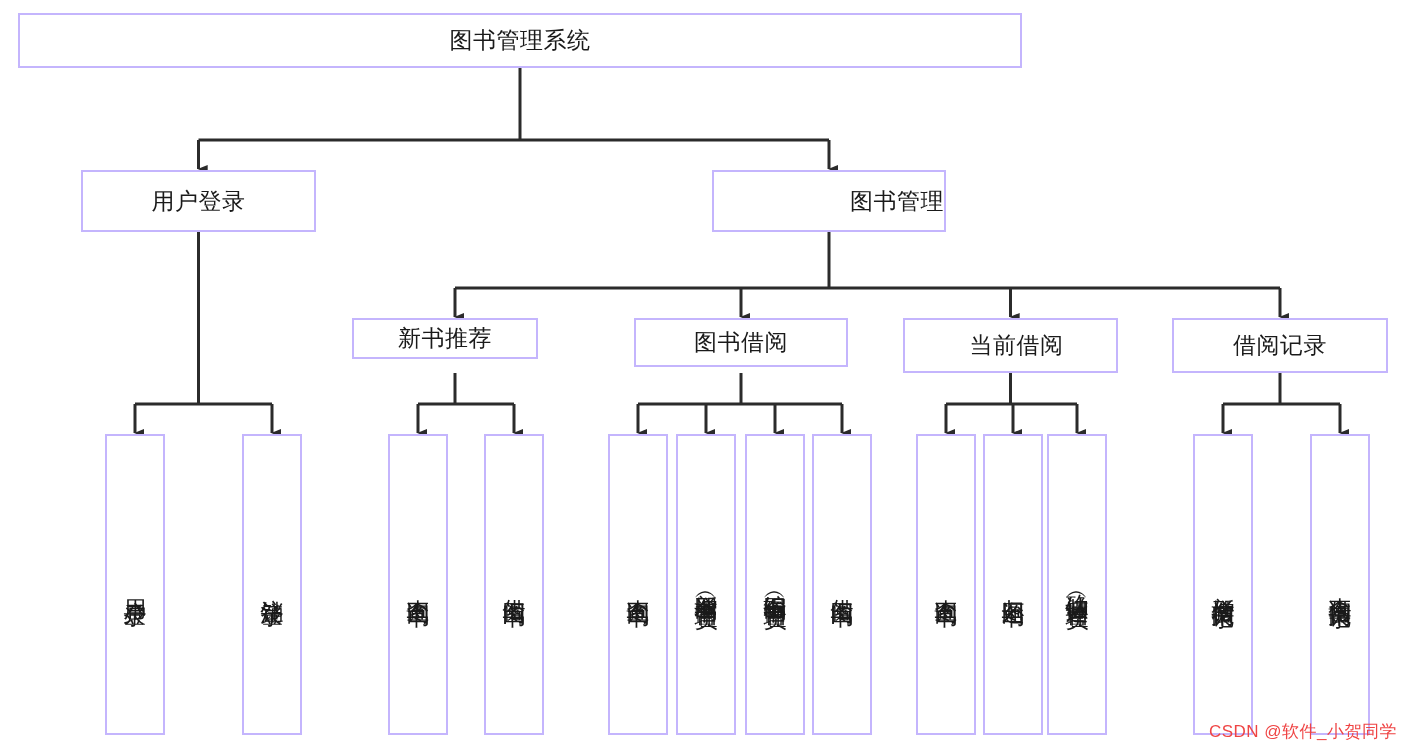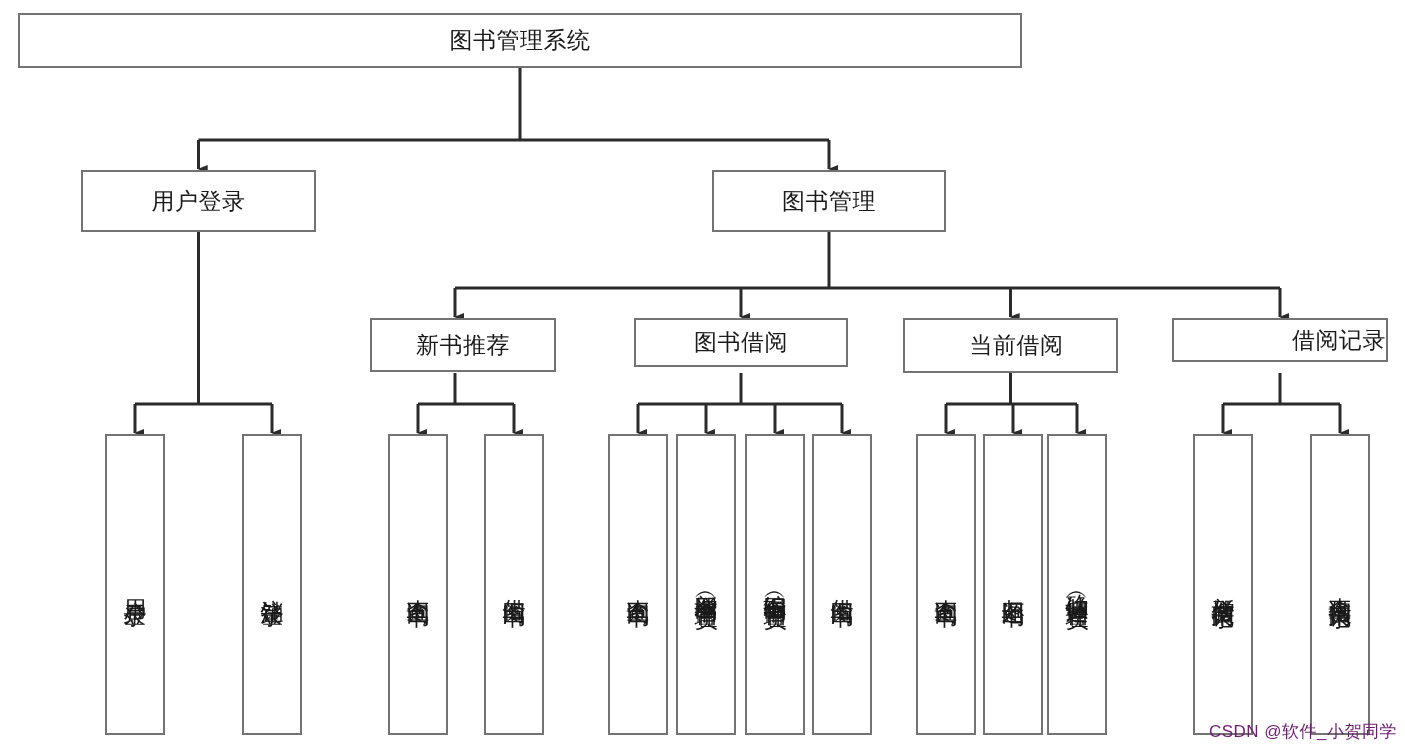--- a/index.html
+++ b/index.html
@@ -20,21 +20,21 @@
   #diagram-svg {
     position: absolute;
     left: 0;
     top: 0;
     width: 1405px;
     height: 747px;
   }
   .node {
     position: absolute;
     box-sizing: border-box;
-    border: 2px solid #737373;
+    border: 2px solid #c4b5fd;
     background: #ffffff;
     display: flex;
     align-items: center;
     justify-content: center;
     color: #1a1a1a;
   }
   .node.horizontal {
     font-size: 23px;
     line-height: 1.15;
     letter-spacing: 0.5px;
@@ -53,21 +53,21 @@
     white-space: nowrap;
   }
   .node.horizontal .label {
     white-space: nowrap;
   }
   #watermark {
     position: absolute;
     right: 8px;
     bottom: 4px;
     font-size: 17px;
-    color: #701a75;
+    color: #ef4444;
     letter-spacing: 0.5px;
     white-space: nowrap;
     pointer-events: none;
   }
 </style>
 </head>
 <body>
 
 <div id="canvas">
 
@@ -115,33 +115,33 @@
       </g>
   </svg>
 
   <div id="node-layer">
       <div class="node horizontal" style="left: 18px; top: 13px; width: 1004px; height: 55px;">
         <span class="label">图书管理系统</span>
       </div>
       <div class="node horizontal" style="left: 81px; top: 170px; width: 235px; height: 62px;">
         <span class="label">用户登录</span>
       </div>
-      <div class="node horizontal" style="left: 712px; top: 170px; width: 234px; height: 62px;">
+      <div class="node horizontal" style="left: 712px; top: 170px; width: 234px; height: 62px; justify-content: flex-end;">
         <span class="label">图书管理</span>
       </div>
-      <div class="node horizontal" style="left: 370px; top: 318px; width: 186px; height: 54px; align-items: center;">
+      <div class="node horizontal" style="left: 352px; top: 318px; width: 186px; height: 41px; align-items: center;">
         <span class="label">新书推荐</span>
       </div>
       <div class="node horizontal" style="left: 634px; top: 318px; width: 214px; height: 49px;">
         <span class="label">图书借阅</span>
       </div>
       <div class="node horizontal" style="left: 903px; top: 318px; width: 215px; height: 55px; padding-left: 12px;">
         <span class="label">当前借阅</span>
       </div>
-      <div class="node horizontal" style="left: 1172px; top: 318px; width: 216px; height: 44px; justify-content: flex-end;">
+      <div class="node horizontal" style="left: 1172px; top: 318px; width: 216px; height: 55px;">
         <span class="label">借阅记录</span>
       </div>
       <div class="node vertical" style="left: 105px; top: 434px; width: 60px; height: 301px;">
         <span class="label">用户登录</span>
       </div>
       <div class="node vertical" style="left: 242px; top: 434px; width: 60px; height: 301px;">
         <span class="label">注销登录</span>
       </div>
       <div class="node vertical" style="left: 388px; top: 434px; width: 60px; height: 301px;">
         <span class="label">查询图书</span>

